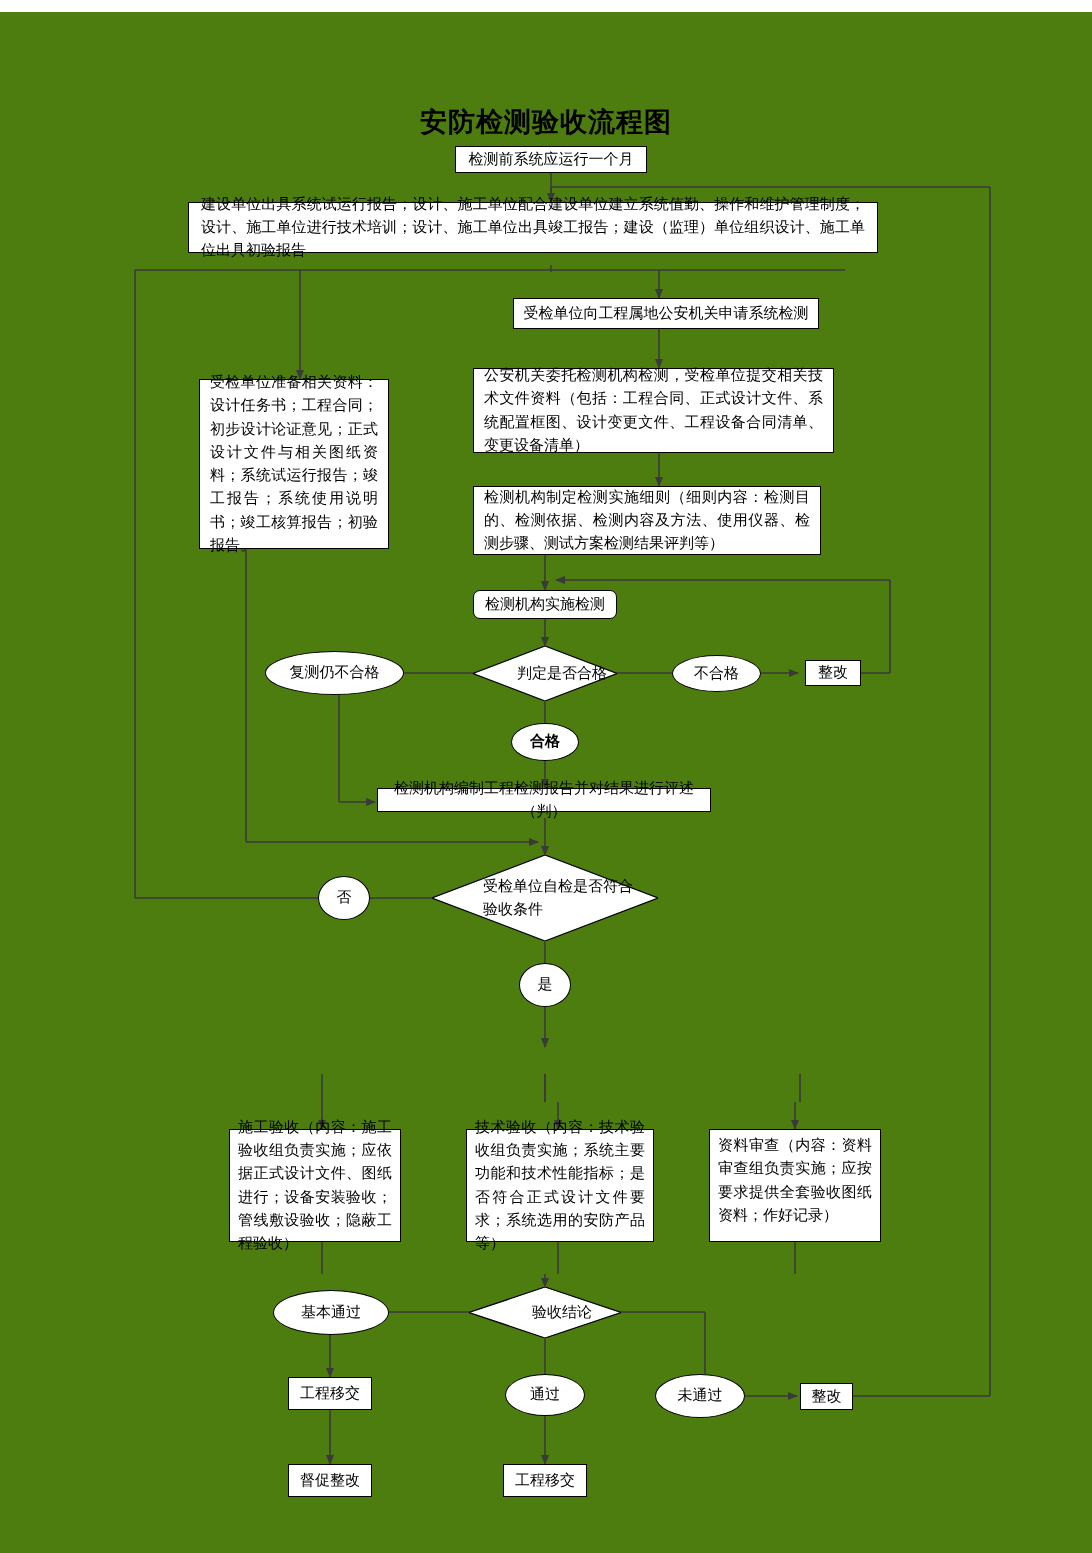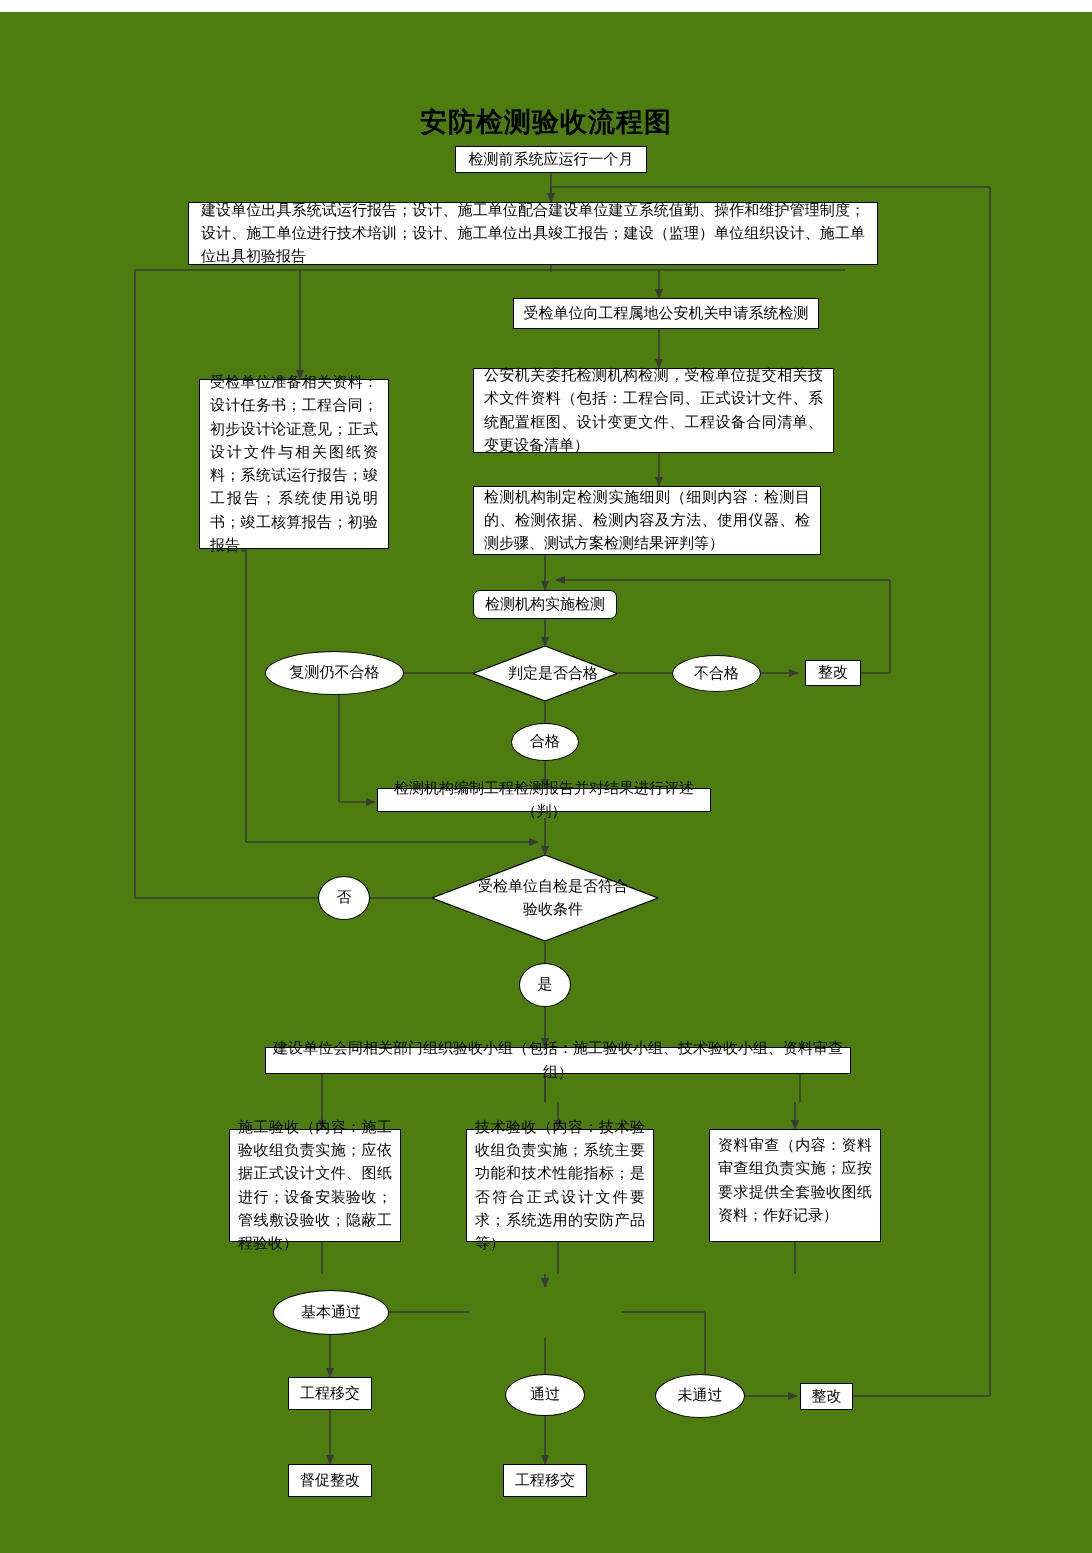--- a/index.html
+++ b/index.html
@@ -44,26 +44,26 @@
     border:1px solid #000;
     border-radius:50%;
   }
   .dia-wrap{
     position:absolute;
     z-index:2;
   }
   .dia-wrap svg{display:block;position:absolute;left:0;top:0;}
   .dia-label{
     position:absolute;
-    left:8px; top:0;
+    left:17px; top:0;
     width:100%; height:100%;
     display:flex;
     align-items:center;
     justify-content:center;
-    text-align:center;
+    text-align:left;
     z-index:3;
     line-height:1.35;
   }
   .t-title{
     position:absolute;
     width:100%;
     text-align:center;
     font-weight:bold;
     font-size:27px;
     letter-spacing:1px;
@@ -169,21 +169,21 @@
       <path d="M330,1398 L330,1452" marker-end="url(#ah)"></path>
 
       <path d="M545,1404 L545,1452" marker-end="url(#ah)"></path>
     </g>
   </svg>
 
   <div class="node box fs14" style="left:455px;top:134px;width:192px;height:27px;">
     <span class="txt ctr">检测前系统应运行一个月</span>
   </div>
 
-  <div class="node box fs14" style="left:188px;top:190px;width:690px;height:63px;padding:4px 0;">
+  <div class="node box fs14" style="left:188px;top:190px;width:690px;height:51px;padding:4px 0;">
     <span class="txt just" style="padding:0 12px;">建设单位出具系统试运行报告；设计、施工单位配合建设单位建立系统值勤、操作和维护管理制度；设计、施工单位进行技术培训；设计、施工单位出具竣工报告；建设（监理）单位组织设计、施工单位出具初验报告</span>
   </div>
 
   <div class="node box fs14" style="left:513px;top:286px;width:306px;height:31px;">
     <span class="txt ctr">受检单位向工程属地公安机关申请系统检测</span>
   </div>
 
   <div class="node box fs14" style="left:199px;top:367px;width:190px;height:170px;">
     <span class="txt just" style="padding:0 10px;">受检单位准备相关资料：设计任务书；工程合同；初步设计论证意见；正式设计文件与相关图纸资料；系统试运行报告；竣工报告；系统使用说明书；竣工核算报告；初验报告。</span>
   </div>
@@ -212,21 +212,21 @@
   </div>
 
   <div class="node ell fs14" style="left:672px;top:643px;width:89px;height:37px;">
     <span class="txt ctr">不合格</span>
   </div>
 
   <div class="node box fs14" style="left:805px;top:648px;width:56px;height:26px;">
     <span class="txt ctr">整改</span>
   </div>
 
-  <div class="node ell fs14" style="left:511px;top:711px;width:68px;height:38px;">
+  <div class="node ell fs14" style="left:511px;top:711px;width:68px;height:38px;font-weight:bold;">
     <span class="txt ctr">合格</span>
   </div>
 
   <div class="node box fs14" style="left:377px;top:776px;width:334px;height:24px;">
     <span class="txt ctr">检测机构编制工程检测报告并对结果进行评述（判）</span>
   </div>
 
   <div class="dia-wrap" style="left:432px;top:843px;width:226px;height:86px;">
     <svg width="226" height="86" viewBox="0 0 226 86" xmlns="http://www.w3.org/2000/svg">
       <polygon points="113,0 226,43 113,86 0,43" fill="#fff" stroke="#000" stroke-width="1.2"></polygon>
@@ -235,36 +235,39 @@
   </div>
 
   <div class="node ell fs14" style="left:318px;top:864px;width:52px;height:44px;">
     <span class="txt ctr">否</span>
   </div>
 
   <div class="node ell fs14" style="left:519px;top:951px;width:52px;height:44px;">
     <span class="txt ctr">是</span>
   </div>
 
-  <div class="node box fs14" style="left:265px;top:1035px;width:586px;height:27px;">
-    <span class="txt ctr">建设单位会同相关部门组织验收小组（包括：施工验收小组、技术验收小组、资料审查组）</span>
-  </div>
 
   <div class="node box fs14" style="left:229px;top:1117px;width:172px;height:113px;">
     <span class="txt just" style="padding:0 8px;">施工验收（内容：施工验收组负责实施；应依据正式设计文件、图纸进行；设备安装验收；管线敷设验收；隐蔽工程验收）</span>
   </div>
 
   <div class="node box fs14" style="left:466px;top:1117px;width:188px;height:113px;">
     <span class="txt just" style="padding:0 8px;">技术验收（内容：技术验收组负责实施；系统主要功能和技术性能指标；是否符合正式设计文件要求；系统选用的安防产品等）</span>
   </div>
 
   <div class="node box fs14" style="left:709px;top:1117px;width:172px;height:113px;align-items:flex-start;padding-top:4px;">
     <span class="txt just" style="padding:0 8px;">资料审查（内容：资料审查组负责实施；应按要求提供全套验收图纸资料；作好记录）</span>
   </div>
 
+  <div class="dia-wrap" style="left:469px;top:1275px;width:152px;height:51px;">
+    <svg width="152" height="51" viewBox="0 0 152 51" xmlns="http://www.w3.org/2000/svg">
+      <polygon points="76,0 152,25.5 76,51 0,25.5" fill="#fff" stroke="#000" stroke-width="1.2"></polygon>
+    </svg>
+    <div class="dia-label fs14">验收结论</div>
+  </div>
 
   <div class="node ell fs14" style="left:273px;top:1278px;width:116px;height:45px;">
     <span class="txt ctr">基本通过</span>
   </div>
 
   <div class="node ell fs14" style="left:505px;top:1362px;width:80px;height:42px;">
     <span class="txt ctr">通过</span>
   </div>
 
   <div class="node ell fs14" style="left:655px;top:1362px;width:90px;height:44px;">

